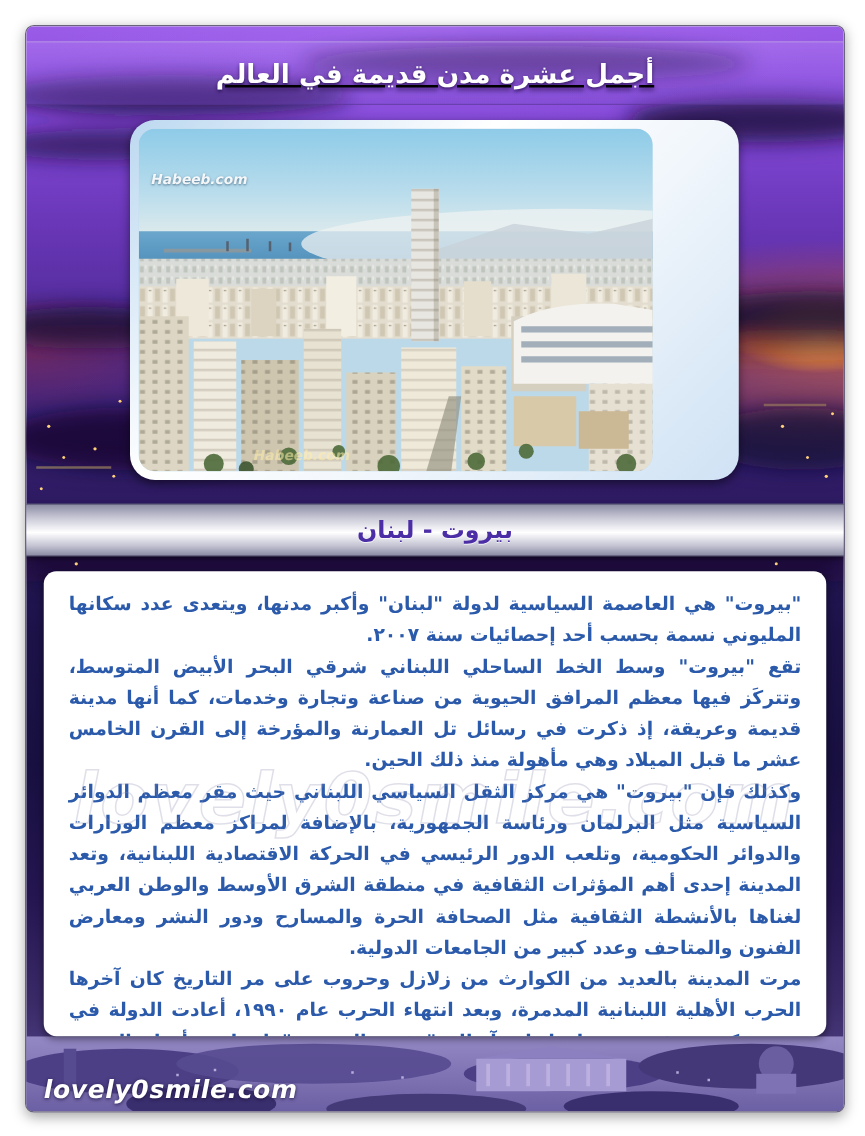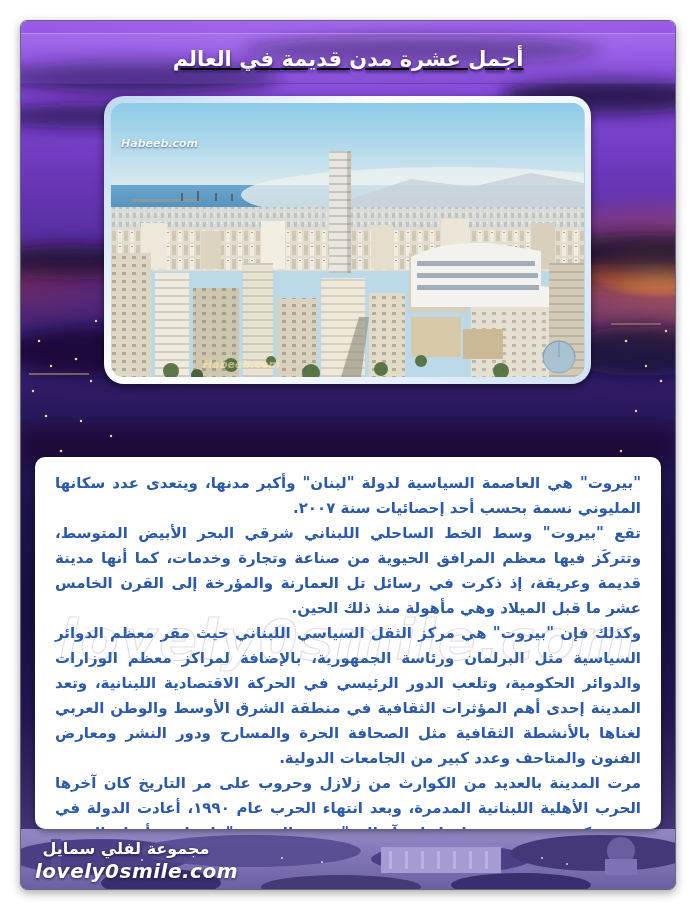--- a/index.html
+++ b/index.html
@@ -49,21 +49,21 @@
     text-shadow:0 2px 3px rgba(30,10,70,.8);
     letter-spacing:.5px;
   }
   
   .photo-frame{
     position:absolute;left:83px;top:75px;width:473px;height:274px;z-index:6;
     padding:7px;border-radius:20px;
     background:linear-gradient(135deg,#bcd8f0,#ffffff 38%,#f2f7fc 60%,#cfe2f4);
     box-shadow:0 3px 8px rgba(0,0,0,.5);
   }
-  .photo{position:relative;width:474px;height:274px;border-radius:13px;overflow:hidden;background:#bcd9ea;}
+  .photo{position:relative;width:411px;height:274px;border-radius:13px;overflow:hidden;background:#bcd9ea;}
   .photo svg{display:block;}
   .wm-top{
     position:absolute;left:10px;top:34px;
     color:rgba(255,255,255,.92);font-size:11px;font-style:italic;font-weight:700;
     text-shadow:0 1px 2px rgba(40,70,100,.7);
   }
   .wm-bottom{
     position:absolute;left:92px;bottom:6px;
     color:rgba(255,238,170,.55);font-size:11px;font-style:italic;font-weight:700;
   }
@@ -266,20 +266,23 @@
               <circle cx="390" cy="268" r="8"></circle>
             <circle cx="160" cy="258" r="5"></circle>
               <circle cx="86" cy="272" r="6" fill="#3c5530"></circle>
           </g>
         </svg>
         <span class="wm-top">Habeeb.com</span>
         <span class="wm-bottom">Habeeb.com</span>
       </div>
     </div>
 
+    <div class="subtitle-band">
+      <span class="t">بيروت - لبنان</span>
+    </div>
 
     <div class="text-panel">
       <div class="panel-watermark">lovely0smile.com</div>
       <p>"بيروت" هي العاصمة السياسية لدولة "لبنان" وأكبر مدنها، ويتعدى عدد سكانها المليوني نسمة بحسب أحد إحصائيات سنة ٢٠٠٧.</p>
       <p>تقع "بيروت" وسط الخط الساحلي اللبناني شرقي البحر الأبيض المتوسط، وتتركَز فيها معظم المرافق الحيوية من صناعة وتجارة وخدمات، كما أنها مدينة قديمة وعريقة، إذ ذكرت في رسائل تل العمارنة والمؤرخة إلى القرن الخامس عشر ما قبل الميلاد وهي مأهولة منذ ذلك الحين.</p>
       <p>وكذلك فإن "بيروت" هي مركز الثقل السياسي اللبناني حيث مقر معظم الدوائر السياسية مثل البرلمان ورئاسة الجمهورية، بالإضافة لمراكز معظم الوزارات والدوائر الحكومية، وتلعب الدور الرئيسي في الحركة الاقتصادية اللبنانية، وتعد المدينة إحدى أهم المؤثرات الثقافية في منطقة الشرق الأوسط والوطن العربي لغناها بالأنشطة الثقافية مثل الصحافة الحرة والمسارح ودور النشر ومعارض الفنون والمتاحف وعدد كبير من الجامعات الدولية.</p>
       <p>مرت المدينة بالعديد من الكوارث من زلازل وحروب على مر التاريخ كان آخرها الحرب الأهلية اللبنانية المدمرة، وبعد انتهاء الحرب عام ١٩٩٠، أعادت الدولة في عهد حكومة رئيس وزراء لبنان آنذاك "رفيق الحريري" إعمار وتأهيل المدينة وبخاصة وسطها التجاري، وواجهتها البحرية، مما أعاد تألق سياحتها وجعلها مقصداً سياحياً جذاباً.</p>
     </div>
 
     <div class="footer-strip">
@@ -317,18 +320,17 @@
           <rect x="520" y="28" width="2" height="2"></rect>
             <rect x="545" y="34" width="2" height="2"></rect>
         </g>
         <ellipse cx="140" cy="54" rx="60" ry="14" fill="#3a2f6e"></ellipse>
         <ellipse cx="500" cy="56" rx="70" ry="12" fill="#3a2f6e"></ellipse>
         <ellipse cx="320" cy="58" rx="80" ry="12" fill="#443a78"></ellipse>
       </svg>
     </div>
 
     <div class="brand">
-      <span class="brand-ar">مجموعة لفلي سمايل</span>
       <span class="brand-en">lovely0smile.com</span>
     </div>
 
   </div>
 </div>
 
 </body></html>

